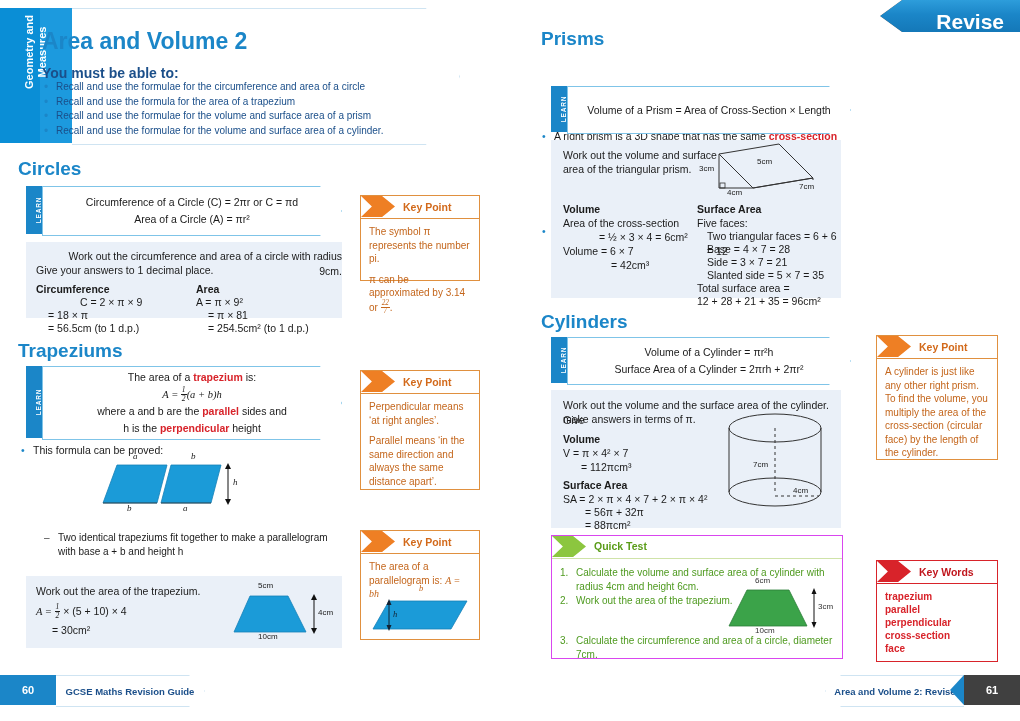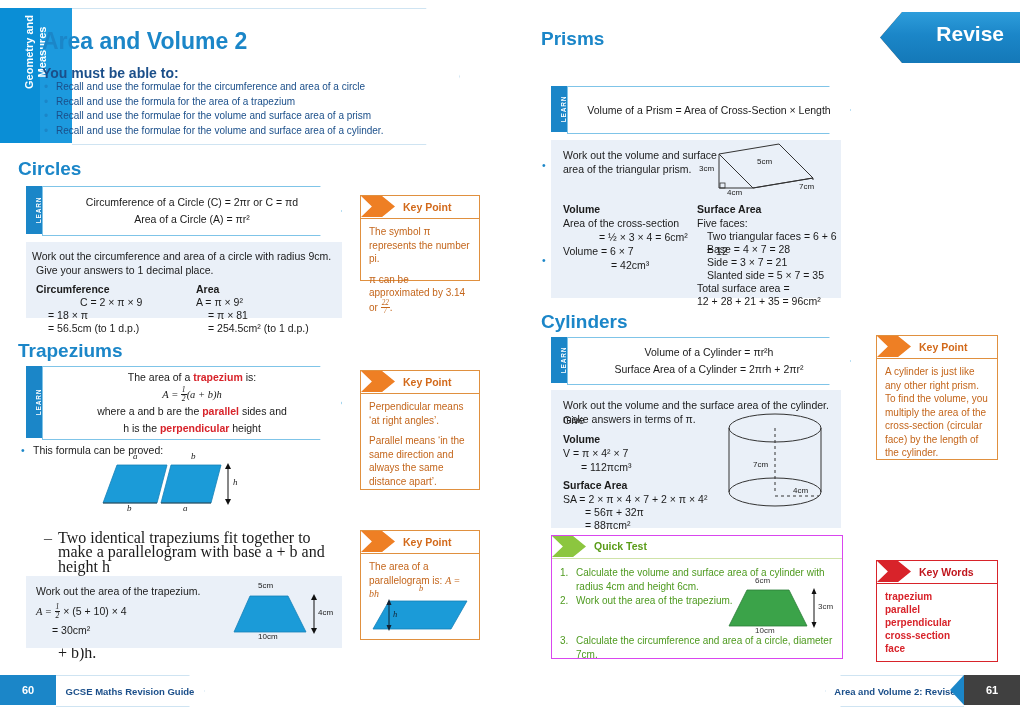--- a/index.html
+++ b/index.html
@@ -36,21 +36,21 @@
     clip-path:polygon(0 0, calc(100% - 34px) 0, 100% 50%, calc(100% - 34px) 100%, 0 100%);
   }
   #hdr-title{position:absolute;left:42px;top:20px;font-size:23px;font-weight:bold;color:#1b86c8;}
   #hdr-sub{position:absolute;left:42px;top:57px;font-size:14px;font-weight:bold;color:#1b4f8a;}
   #hdr-list{position:absolute;left:42px;top:72px;margin:0;padding:0;list-style:none;}
   #hdr-list li{font-size:10px;color:#1b4f8a;line-height:14.5px;padding-left:14px;position:relative;}
   #hdr-list li:before{content:"•";position:absolute;left:2px;color:#1b86c8;font-size:12px;}
 
   
   #revise-flag{
-    right:0;top:12px;width:140px;height:51px;background:#737373;
+    right:0;top:0;width:140px;height:32px;background:#737373;
     clip-path:polygon(22px 0, 100% 0, 100% 100%, 22px 100%, 0 50%);
   }
   #revise-flag .inner{
     position:absolute;inset:0;
     background:linear-gradient(180deg,#2d9ddb 0%,#1b86c8 45%,#1478b8 100%);
     clip-path:polygon(22px 0, 100% 0, 100% 100%, 22px 100%, 0 50%);
   }
   #revise-label{
     position:absolute;right:16px;top:10px;color:#fff;font-size:21px;font-weight:bold;
   }
@@ -152,21 +152,21 @@
 
   
   .frac{display:inline-block;vertical-align:-0.35em;text-align:center;font-size:.72em;line-height:1.02;
         font-family:"Liberation Serif",serif;font-style:italic;}
   .frac .n{display:block;border-bottom:1px solid currentColor;padding:0 1px;}
   .frac .d{display:block;padding:0 1px;}
 
   
   .bullet{position:relative;padding-left:13px;font-size:10.5px;line-height:14.5px;}
   .bullet:before{content:"•";position:absolute;left:1px;color:#1b86c8;}
-  .dash{position:relative;padding-left:14px;font-size:16px;line-height:14.5px;font-family:Liberation Serif, serif;}
+  .dash{position:relative;padding-left:14px;font-size:10px;line-height:14.5px;}
   .dash:before{content:"–";position:absolute;left:0;color:#444;}
   svg{display:block;}
 </style>
 </head>
 <body>
 
 <div class="page">
 
   <div class="abs" id="hdr-banner">
     <div class="hdr-tab">
@@ -195,21 +195,21 @@
     <div class="tab">
         <span>LEARN</span>
       </div>
     <div class="body">
       <div class="line">Circumference of a Circle (C) = 2πr or C = πd</div>
       <div class="line">Area of a Circle (A) = πr²</div>
     </div>
   </div>
 
   <div class="example" style="left:26px;top:242px;width:316px;height:76px;">
-    <div class="abs txt" style="left:6px;top:7px;">Work out the circumference and area of a circle with radius 9cm.</div>
+    <div class="abs txt" style="left:18px;top:7px;text-align:right;">Work out the circumference and area of a circle with radius 9cm.</div>
     <div class="abs txt" style="left:10px;top:21px;">Give your answers to 1 decimal place.</div>
     <div class="abs txt bld" style="left:10px;top:40px;">Circumference</div>
     <div class="abs txt" style="left:10px;top:53px;margin-left:44px;">C = 2 × π × 9</div>
     <div class="abs txt" style="left:22px;top:66px;">= 18 × π</div>
     <div class="abs txt" style="left:22px;top:79px;">= 56.5cm (to 1 d.p.)</div>
     <div class="abs txt bld" style="left:170px;top:40px;">Area</div>
     <div class="abs txt" style="left:170px;top:53px;">A = π × 9²</div>
     <div class="abs txt" style="left:182px;top:66px;">= π × 81</div>
     <div class="abs txt" style="left:182px;top:79px;">= 254.5cm² (to 1 d.p.)</div>
   </div>

